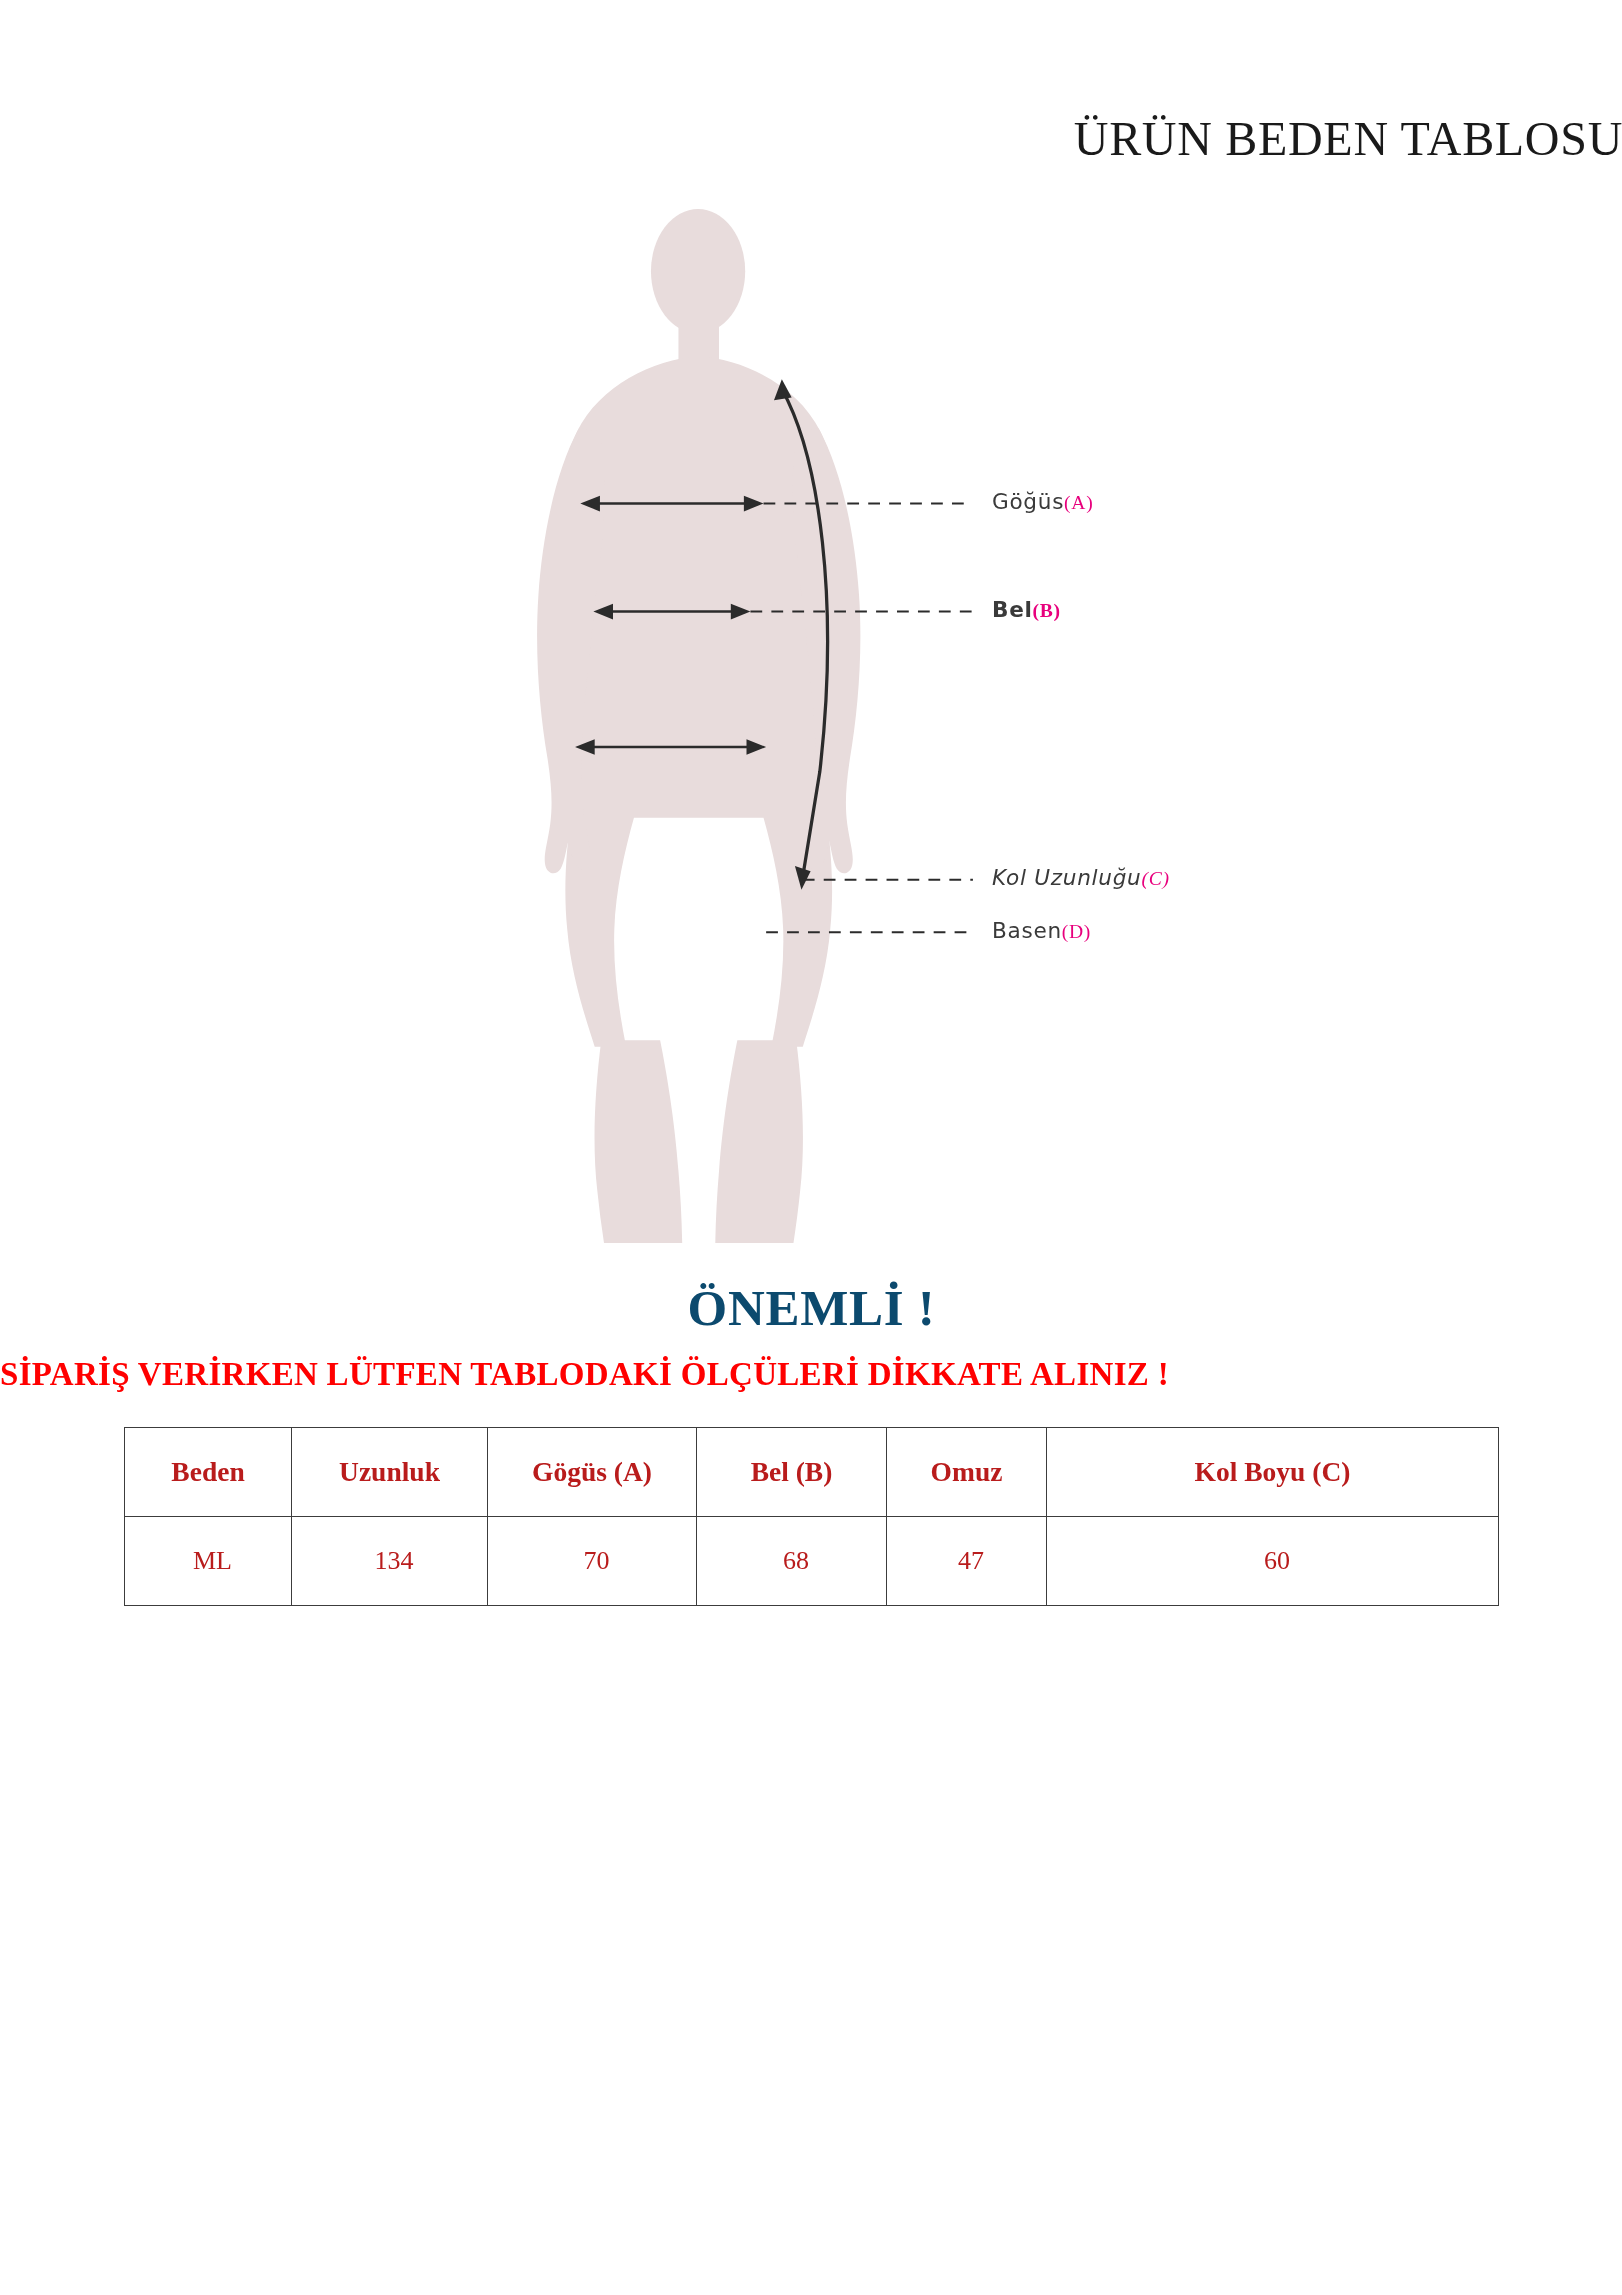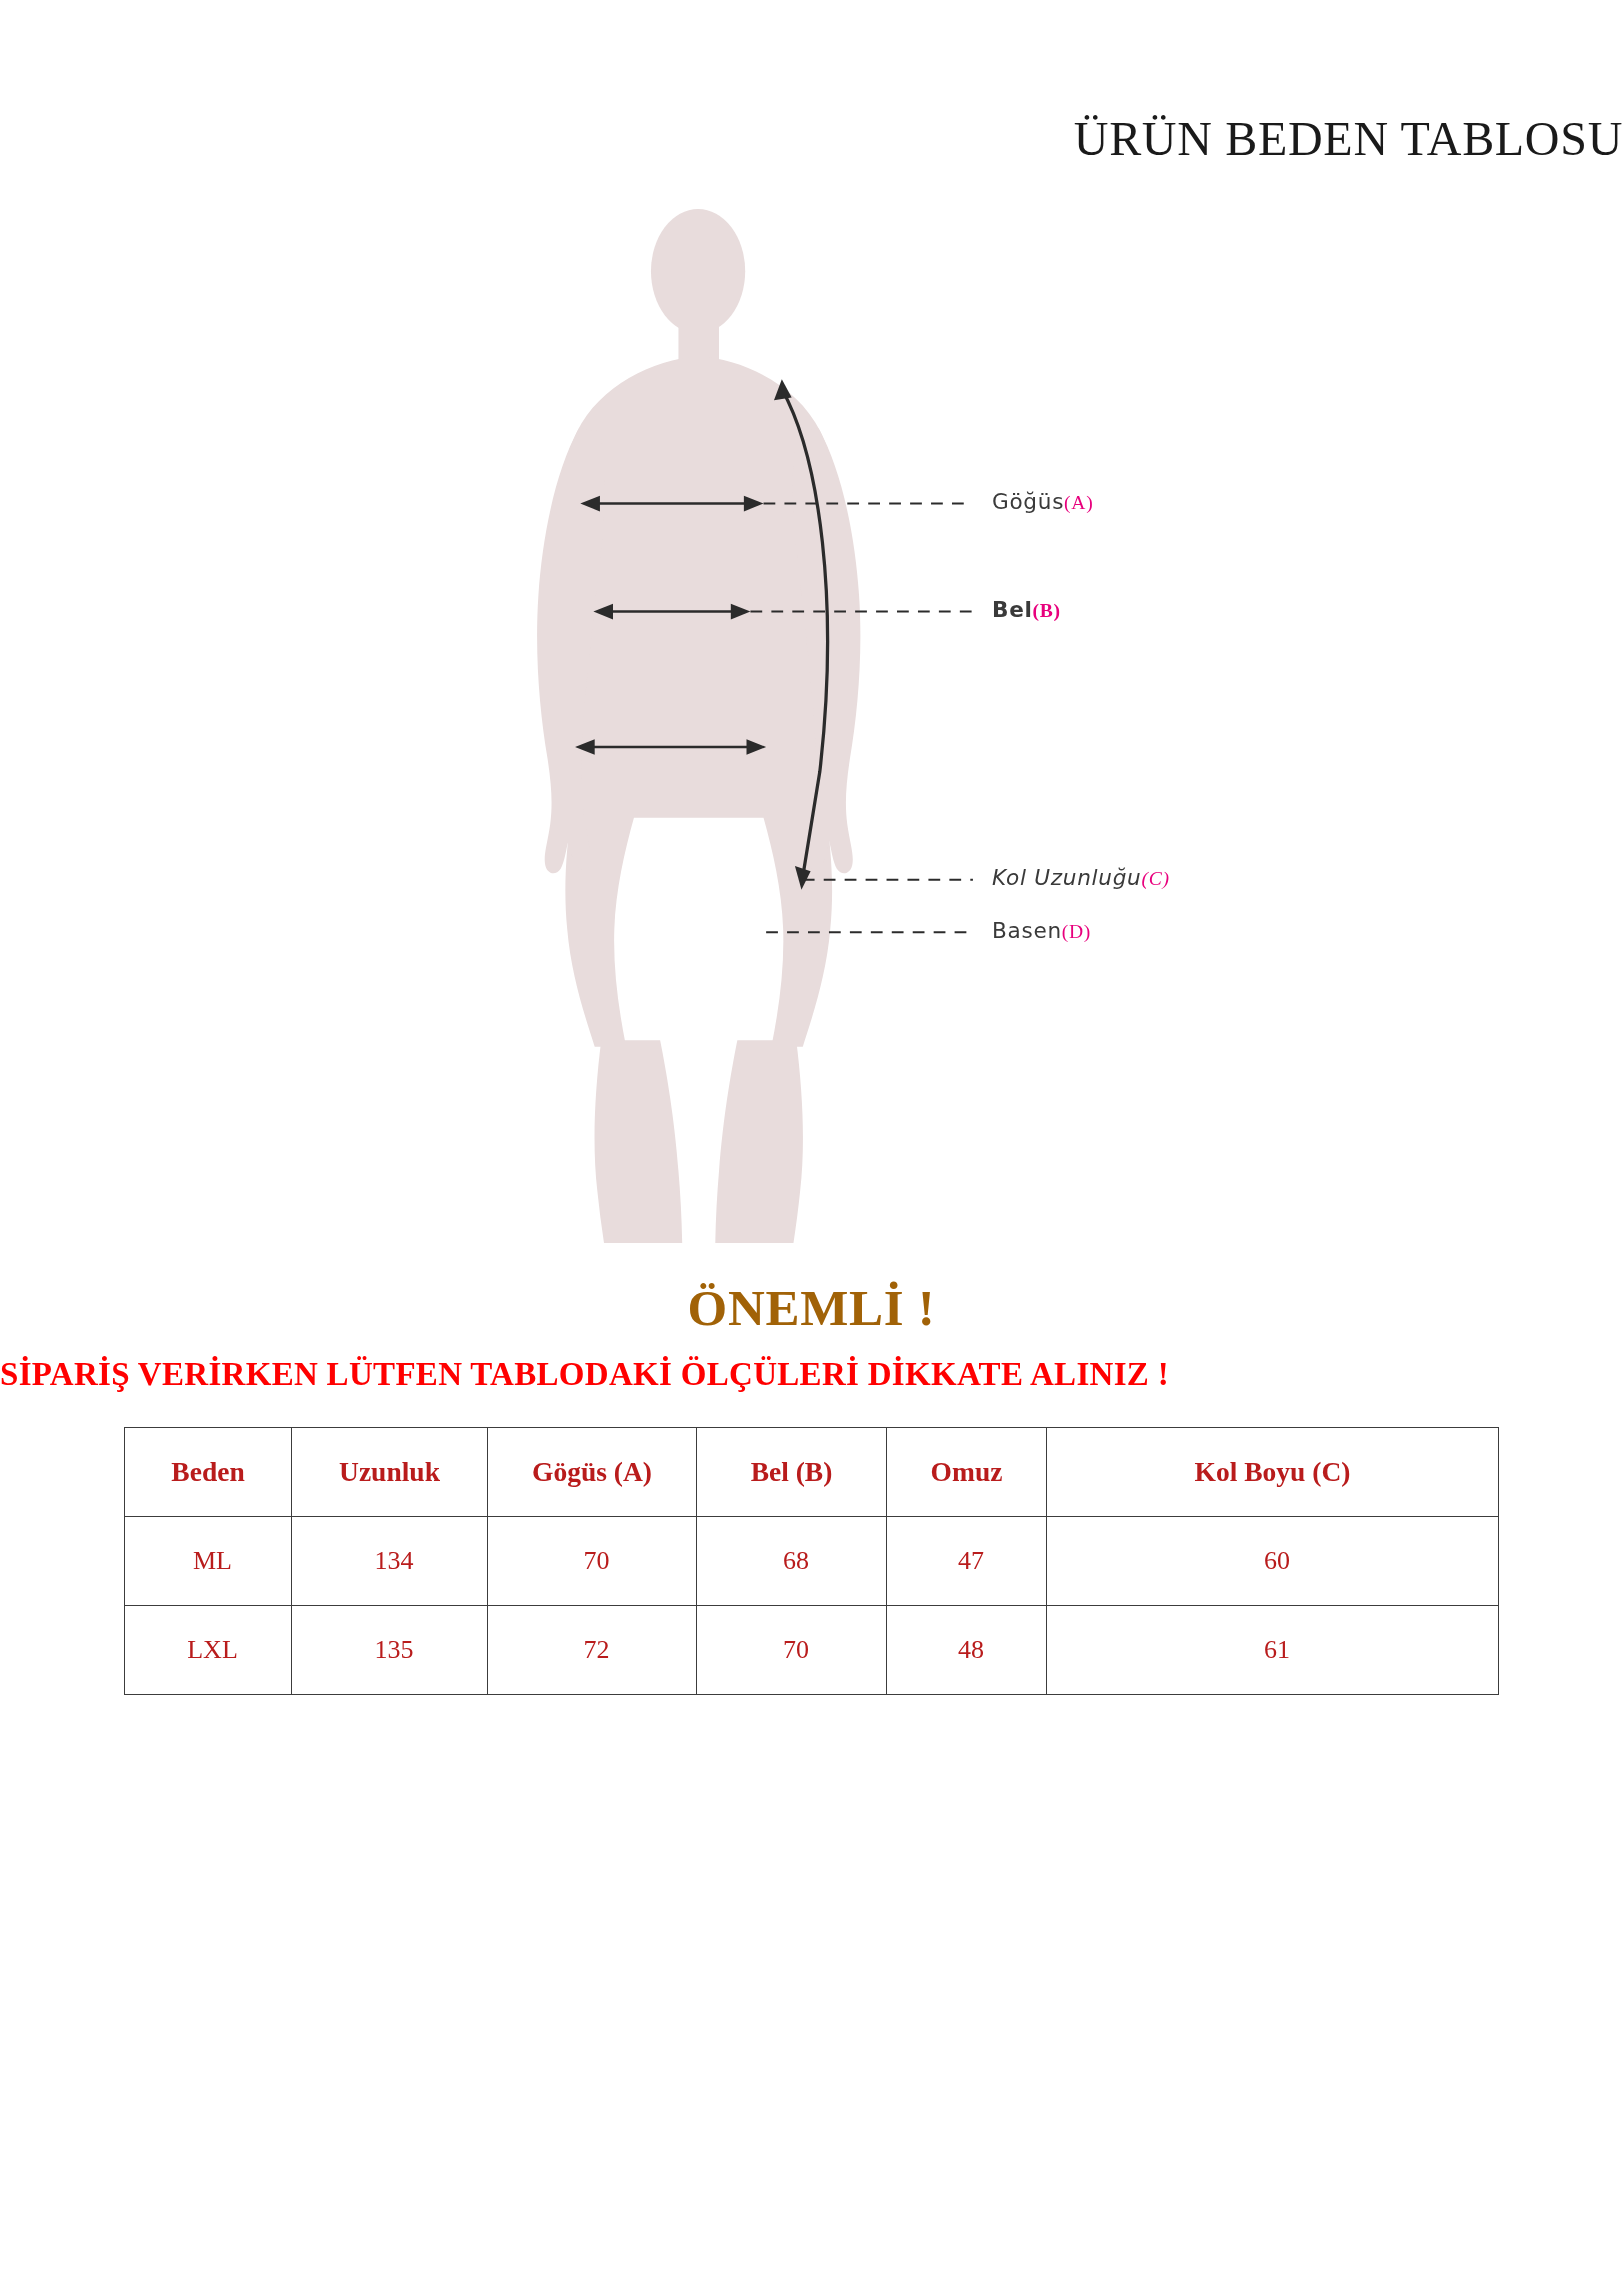--- a/index.html
+++ b/index.html
@@ -63,21 +63,21 @@
   
   .warn-main {
     position: absolute;
     top: 1279px;
     left: 0;
     width: 1623px;
     text-align: center;
     font-family: "Liberation Serif", serif;
     font-weight: bold;
     font-size: 51px;
-    color: #a16207;
+    color: #0c4a6e;
     letter-spacing: 0.7px;
   }
   .warn-sub {
     position: absolute;
     top: 1356px;
     left: 0;
     width: 1623px;
     font-family: "Liberation Serif", serif;
     font-weight: bold;
     font-size: 33px;
@@ -275,23 +275,15 @@
   </thead>
   <tbody>
     <tr>
       <td>ML</td>
       <td>134</td>
       <td>70</td>
       <td>68</td>
       <td>47</td>
       <td>60</td>
     </tr>
-    <tr>
-      <td>LXL</td>
-      <td>135</td>
-      <td>72</td>
-      <td>70</td>
-      <td>48</td>
-      <td>61</td>
-    </tr>
   </tbody>
 </table>
 
 
 </body></html>

